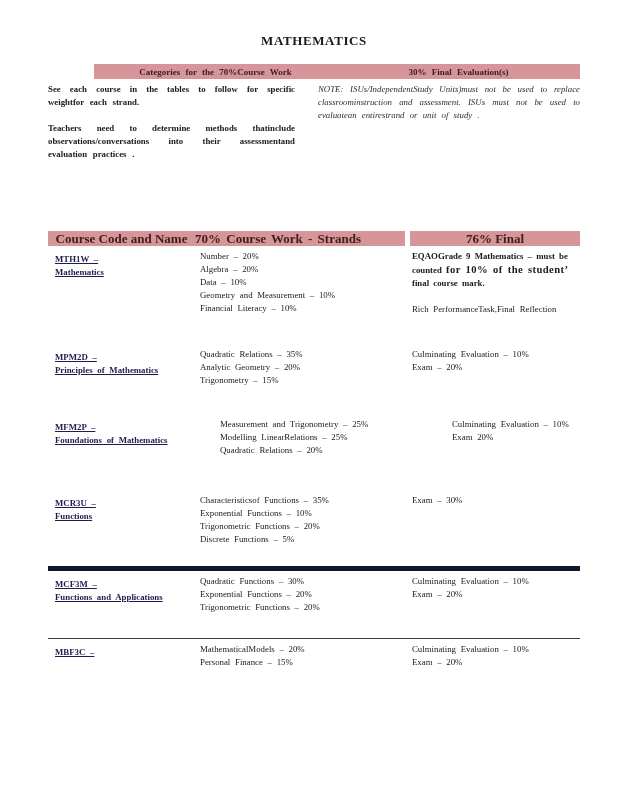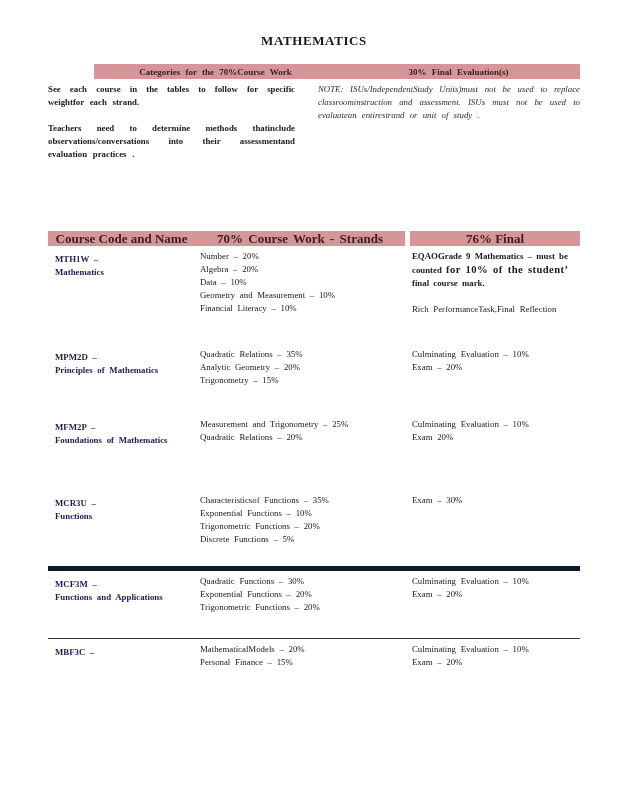--- a/index.html
+++ b/index.html
@@ -16,34 +16,34 @@
          box-sizing:border-box;}
   .intro-left{width:261px;box-sizing:border-box;padding-right:14px;font-weight:bold;
               text-align:justify;word-spacing:3.5px;}
   .intro-right{flex:1;box-sizing:border-box;padding-left:9px;word-spacing:3px;
                text-align:justify;}
   .intro p{margin:0 0 13px 0;}
   .note-italic{font-style:italic;color:#2e2e2e;}
   .thead{display:flex;height:15px;font-weight:bold;font-size:13px;color:#3f2020;}
   .thead .joined{width:357px;background:#d69598;display:flex;align-items:center;height:100%;}
   .thead .h-code{width:147px;text-align:center;}
-  .thead .h-strands{width:210px;text-align:center;word-spacing:2px;}
+  .thead .h-strands{width:210px;text-align:left;word-spacing:2px;}
   .thead .gap{width:5px;background:#fff;height:100%;}
   .thead .h-final{flex:1;background:#d69598;text-align:center;display:flex;
                   align-items:center;justify-content:center;height:100%;}
   .course-row{display:flex;font-size:8.8px;line-height:13px;word-spacing:2.5px;}
   .course-row:nth-child(1){min-height:98px;}
   .course-row:nth-child(2){min-height:70px;}
-  .course-row:nth-child(3){min-height:76px;}
+  .course-row:nth-child(3){min-height:76px;gap:20px;}
   .course-row:nth-child(4){min-height:76px;}
   .course-row:nth-child(5){min-height:67px;border-top:5px solid #0f172a;}
   .course-row:nth-child(6){min-height:95px;border-top:1px solid #3a3a3a;}
   .tbody{margin-top:0;}
   .col-code{width:147px;box-sizing:border-box;padding:7px 4px 0 7px;font-weight:bold;
-            color:#1d1d4e;}
+            color:#1d1d4e;text-decoration:underline;}
   .col-strands{width:210px;box-sizing:border-box;padding:4px 4px 0 5px;}
   .col-final{flex:1;box-sizing:border-box;padding:4px 0 0 7px;}
   .eqao{font-weight:bold;word-spacing:2px;}
   .eqao-emph{font-size:10.6px;letter-spacing:0.4px;}
   .final-extra{margin-top:13px;}
   .page-number{position:absolute;right:44px;top:735px;font-size:11px;color:#1a1a1a;}
 </style>
 </head>
 <body>
 
@@ -109,20 +109,21 @@
             <div class="final-line">Exam – 20%</div>
           </div>
         </div>
         <div class="course-row">
           <div class="col-code">
             <div class="code-line">MFM2P –</div>
             <div class="name-line">Foundations of Mathematics</div>
           </div>
           <div class="col-strands">
             <div class="strand-line">Measurement and Trigonometry – 25%</div>
+            <div class="strand-line">Modelling LinearRelations – 25%</div>
             <div class="strand-line">Quadratic Relations – 20%</div>
           </div>
           <div class="col-final">
             <div class="final-line">Culminating Evaluation – 10%</div>
             <div class="final-line">Exam 20%</div>
           </div>
         </div>
         <div class="course-row">
           <div class="col-code">
             <div class="code-line">MCR3U –</div>

